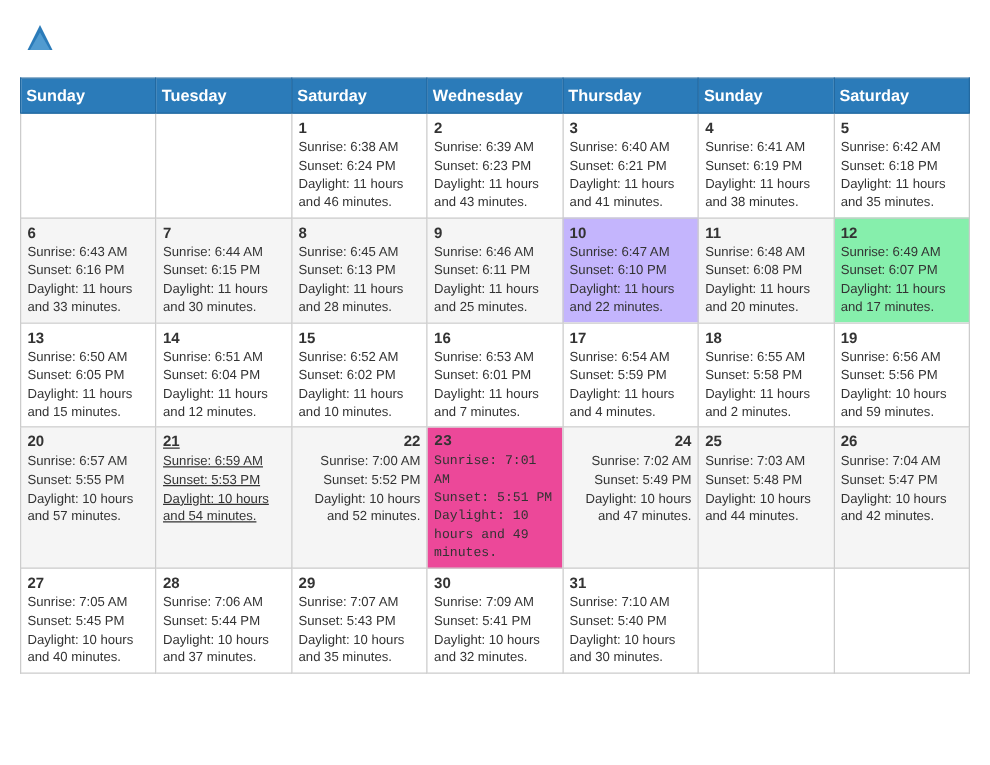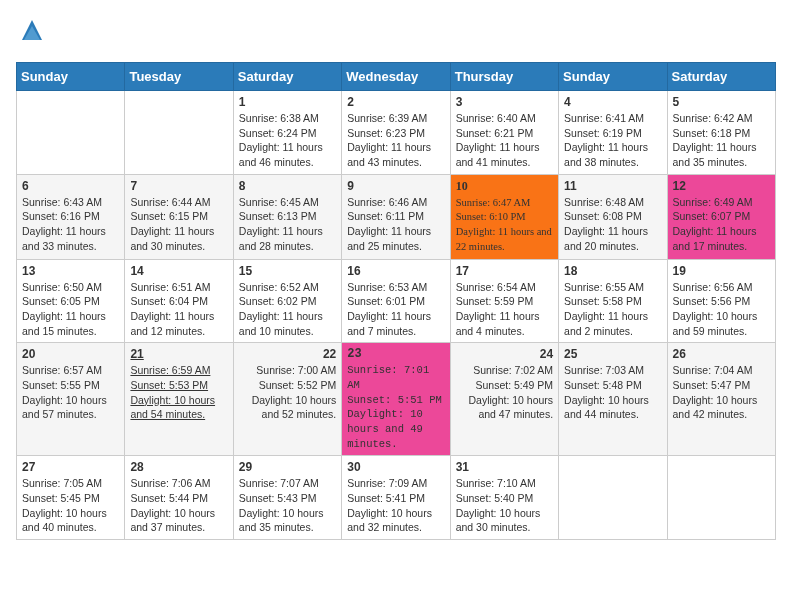--- a/index.html
+++ b/index.html
@@ -160,29 +160,29 @@
           <div class="day-info">Sunrise: 6:44 AM<br>Sunset: 6:15 PM<br>Daylight: 11 hours and 30 minutes.</div>
         </td>
         <td style="background: rgb(245, 245, 245);">
           <span class="day-num">8</span>
           <div class="day-info">Sunrise: 6:45 AM<br>Sunset: 6:13 PM<br>Daylight: 11 hours and 28 minutes.</div>
         </td>
         <td style="background: rgb(245, 245, 245);">
           <span class="day-num">9</span>
           <div class="day-info">Sunrise: 6:46 AM<br>Sunset: 6:11 PM<br>Daylight: 11 hours and 25 minutes.</div>
         </td>
-        <td style="background: #f97316; font-family: Liberation Serif, serif;">
+        <td style="background: #c4b5fd;">
           <span class="day-num">10</span>
           <div class="day-info">Sunrise: 6:47 AM<br>Sunset: 6:10 PM<br>Daylight: 11 hours and 22 minutes.</div>
         </td>
         <td style="background: rgb(245, 245, 245);">
           <span class="day-num">11</span>
           <div class="day-info">Sunrise: 6:48 AM<br>Sunset: 6:08 PM<br>Daylight: 11 hours and 20 minutes.</div>
         </td>
-        <td style="background: #ec4899;">
+        <td style="background: #86efac;">
           <span class="day-num">12</span>
           <div class="day-info">Sunrise: 6:49 AM<br>Sunset: 6:07 PM<br>Daylight: 11 hours and 17 minutes.</div>
         </td>
       </tr>
       <tr>
         <td>
           <span class="day-num">13</span>
           <div class="day-info">Sunrise: 6:50 AM<br>Sunset: 6:05 PM<br>Daylight: 11 hours and 15 minutes.</div>
         </td>
         <td>

